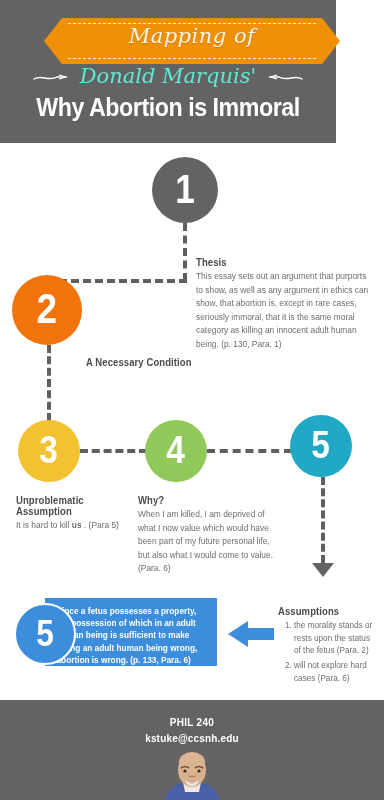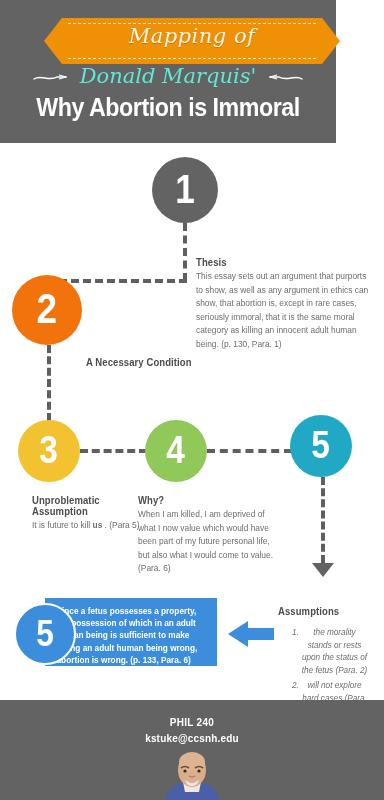--- a/index.html
+++ b/index.html
@@ -110,30 +110,28 @@
     margin:0;
     font-family:"Liberation Sans", sans-serif;
     font-size:8.4px;
     line-height:1.62;
     color:#6d6d6d;
   }
   .tblock p em{font-style:normal;font-weight:bold;}
 
   #thesis-block{left:196px;top:78px;width:178px;margin-top:36px;}
   #necessary-block{left:86px;top:190px;width:170px;margin-top:24px;}
-  #unprob-block{left:16px;top:352px;width:120px;margin-left:16px;}
+  #unprob-block{left:16px;top:352px;width:120px;}
   #why-block{left:138px;top:352px;width:140px;}
   #assumptions-block{left:278px;top:463px;width:100px;}
 
   #assumptions-block ol{
-    margin:10px;padding-left:13px;
+    margin:3px;padding-left:13px;
     font-family:"Liberation Sans", sans-serif;
     font-size:8.2px;line-height:1.55;color:#6d6d6d;
-    font-style:italic;
-    text-align:center;
   }
   #assumptions-block li{margin:0 0 2px 0;}
 
   
   .bluebox{
     position:absolute;left:45px;top:455px;width:172px;height:68px;
     background:#3c8ddc;
   }
   .bluebox p{
     margin:0;padding:7px 8px 0 12px;
@@ -246,21 +244,21 @@
       <h4>Thesis</h4>
       <p>This essay sets out an argument that purports to show, as well as any argument in ethics can show, that abortion is, except in rare cases, seriously immoral, that it is the same moral category as killing an innocent adult human being. (p. 130, Para. 1)</p>
     </div>
 
     <div class="tblock" id="necessary-block">
       <h4>A Necessary Condition</h4>
     </div>
 
     <div class="tblock" id="unprob-block">
       <h4>Unproblematic Assumption</h4>
-      <p><span>It is future to kill </span><em>us</em><span> . (Para 5)</span></p>
+      <p><span>It is hard to kill </span><em>us</em><span> . (Para 5)</span></p>
     </div>
 
     <div class="tblock" id="why-block">
       <h4>Why?</h4>
       <p>When I am killed, I am deprived of what I now value which would have been part of my future personal life, but also what I would come to value. (Para. 6)</p>
     </div>
 
     <div class="tblock" id="assumptions-block">
       <h4>Assumptions</h4>
       <ol>

